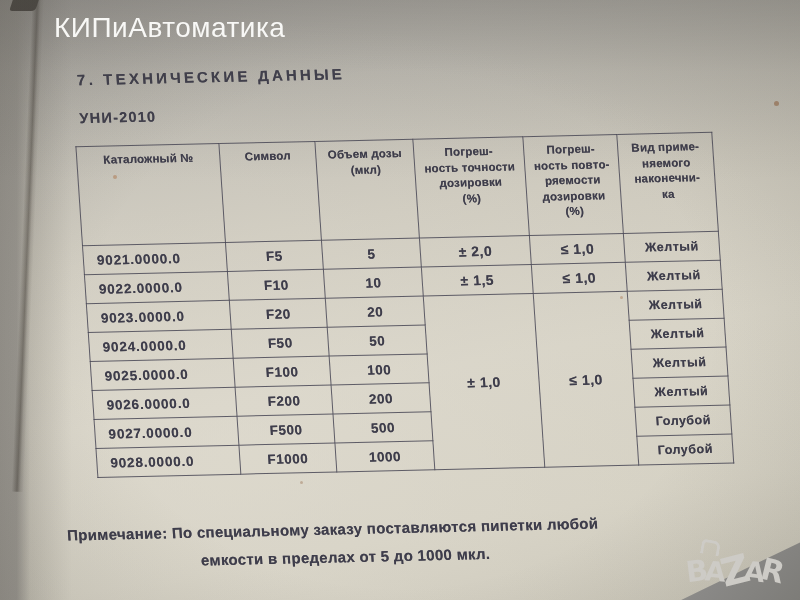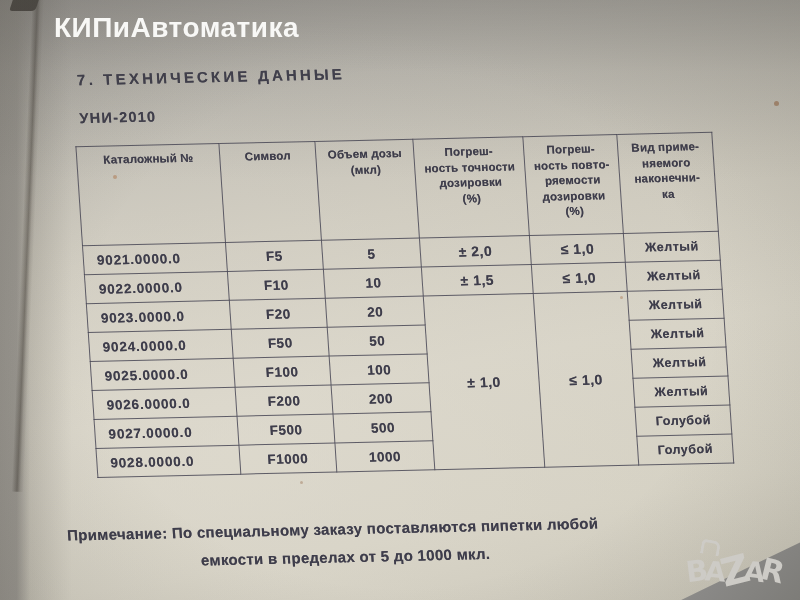--- a/index.html
+++ b/index.html
@@ -53,21 +53,21 @@
       linear-gradient(180deg,rgba(86,84,80,0.28) 0%,rgba(86,84,80,0.10) 12%,rgba(0,0,0,0) 30%),
       linear-gradient(90deg,rgba(70,66,60,0.28) 0%,rgba(0,0,0,0) 9%),
       radial-gradient(ellipse at 50% 55%,rgba(0,0,0,0) 55%,rgba(60,58,52,0.16) 100%);}
 
   
   .dark-corner{position:absolute;left:668px;top:536px;width:132px;height:64px;
     clip-path:polygon(10% 100%,100% 10%,100% 100%);
     background:linear-gradient(135deg,#979693 0%,#8a8987 45%,#7d7c78 100%);}
 
   
-  .wm-top{position:absolute;left:54px;top:12px;font-size:28px;font-weight:bold;
+  .wm-top{position:absolute;left:54px;top:12px;font-size:28px;font-weight:normal;
     color:rgba(252,252,250,0.96);letter-spacing:0.5px;}
   .bazar{position:absolute;left:686px;top:548px;width:114px;height:52px;
     color:#cdcbc6;font-family:"DejaVu Sans","Liberation Sans",sans-serif;
     font-weight:900;white-space:nowrap;}
   .bazar span{display:inline-block;line-height:1;}
   .bz-b{font-size:29px;transform:rotate(-7deg);}
   .bz-a1{font-size:27px;transform:rotate(4deg);margin-left:-3px;}
   .bz-z{font-size:39px;transform:rotate(-14deg);margin:0 -5px;position:relative;top:3px;}
   .bz-a2{font-size:27px;transform:rotate(7deg);position:relative;}
   .bz-r{font-size:30px;transform:rotate(14deg);margin-left:-4px;}

